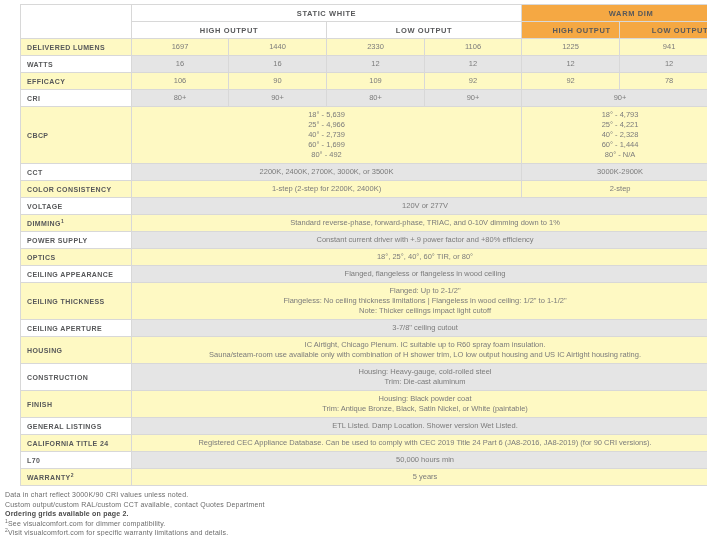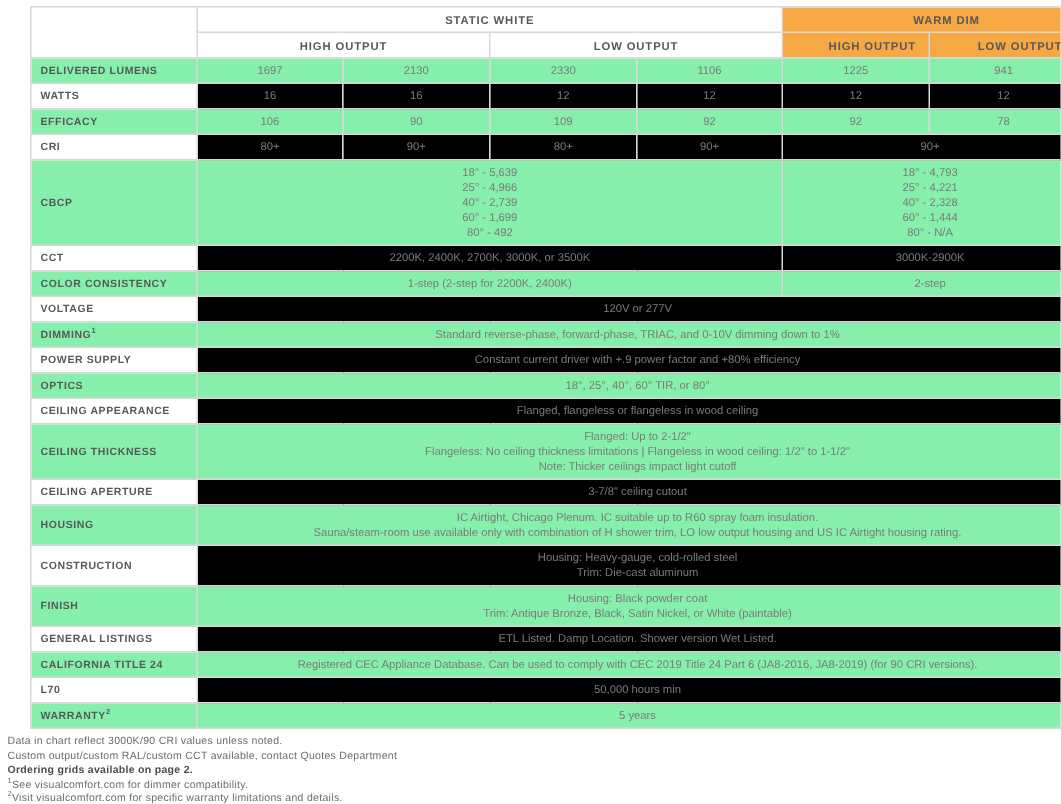--- a/index.html
+++ b/index.html
@@ -25,24 +25,24 @@
     color:#57585a;background:#fff;padding:2px;
   }
   td.group.orange{background:var(--accent,#f5a843);padding-left:24px;}
   td.label{
     text-align:left;padding:2px 4px 2px 6px;
     font-size:7px;font-weight:bold;letter-spacing:0.4px;
     color:#57585a;background:#fff;
   }
   td.val{
     text-align:center;padding:3px 4px;
-    font-size:7.5px;line-height:10px;color:#7b7b7b;background:#000000;
+    font-size:7.5px;line-height:10px;color:#7b7b7b;background:#e5e5e5;
   }
   tr.single{height:17px;}
-  tr.shade td{background:#86efac;}
+  tr.shade td{background:#fef9c3;}
   sup{font-size:5px;line-height:0;}
   .footnotes{
     position:absolute;left:5px;top:490px;width:690px;
   }
   .fline{
     font-size:7px;line-height:9.5px;color:#6b6b6b;letter-spacing:0.2px;
   }
   .fline.bold{font-weight:bold;color:#4a4a4a;}
 </style>
 </head>
@@ -70,21 +70,21 @@
         <td class="group" colspan="2">HIGH OUTPUT</td>
         <td class="group" colspan="2">LOW OUTPUT</td>
         <td class="group orange">HIGH OUTPUT</td>
         <td class="group orange">LOW OUTPUT</td>
       </tr>
     </thead>
     <tbody>
         <tr class="shade single">
           <td class="label">DELIVERED LUMENS</td>
           <td class="val" colspan="1">1697</td>
-          <td class="val" colspan="1">2130</td>
+          <td class="val" colspan="1">1440</td>
           <td class="val" colspan="1">2330</td>
           <td class="val" colspan="1">1106</td>
           <td class="val" colspan="1">1225</td>
           <td class="val" colspan="1">941</td>
         </tr>
         <tr class=" single">
           <td class="label">WATTS</td>
           <td class="val" colspan="1">16</td>
           <td class="val" colspan="1">16</td>
           <td class="val" colspan="1">12</td>

